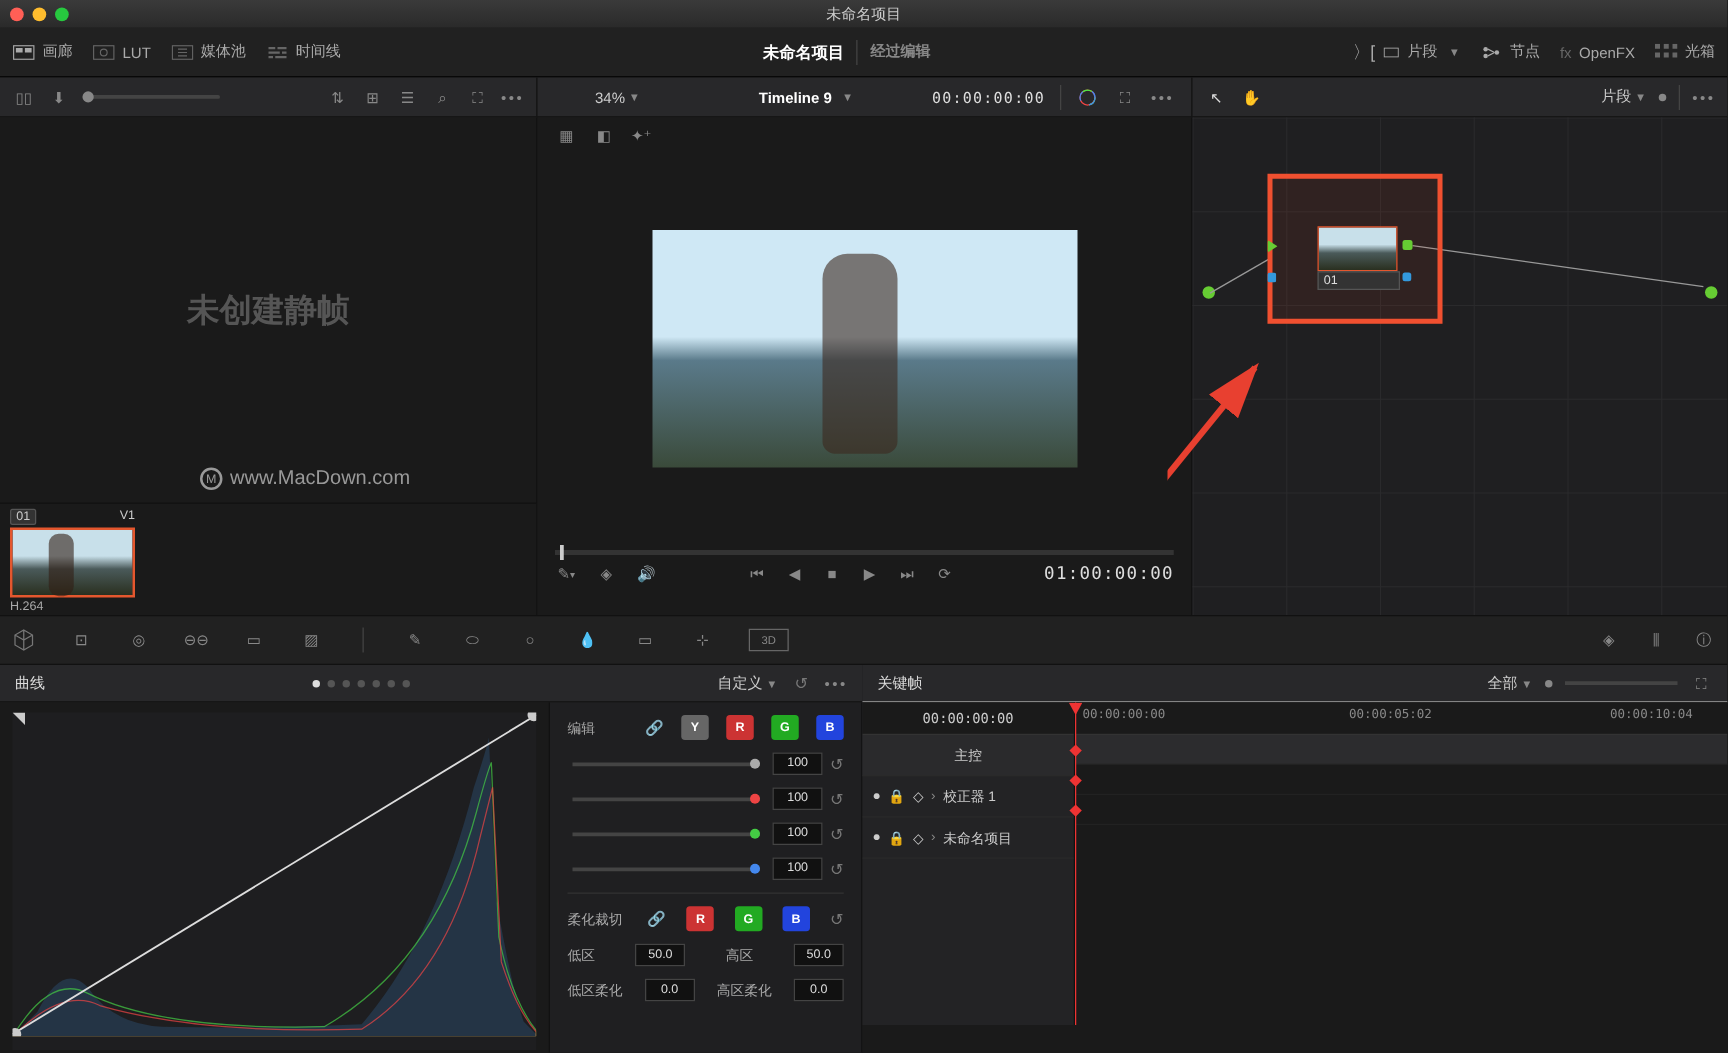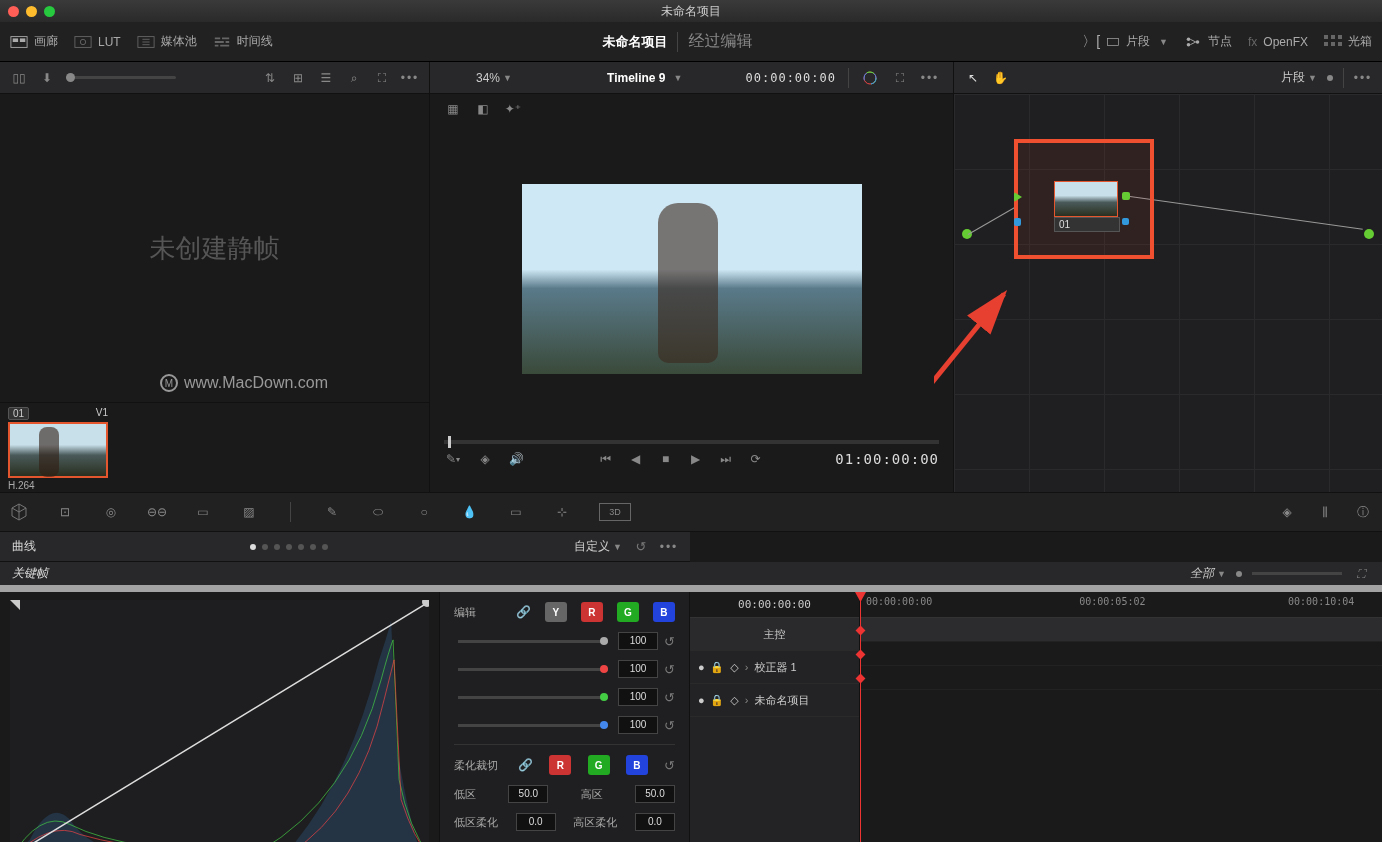--- a/index.html
+++ b/index.html
@@ -11,40 +11,40 @@
 .traffic span { width: 11px; height: 11px; border-radius: 50%; display: inline-block; }
 .tl-close { background: #ff5f56; } .tl-min { background: #ffbd2e; } .tl-max { background: #27c93f; }
 .titlebar .title { position:absolute; left:50%; transform:translateX(-50%); font-size: 12px; color: #ccc; }
 
 
 .topbar { height: 40px; background: #212121; display: flex; align-items: center; justify-content: space-between; padding: 0 10px; border-bottom: 1px solid #000; }
 .tb-group { display: flex; align-items: center; gap: 16px; }
 .tb-item { display: flex; align-items: center; gap: 6px; color: #aaa; cursor: pointer; }
 .tb-item svg, .icon-svg { width: 18px; height: 14px; }
 .tb-center { text-align: center; color: #fff; font-size: 13px; font-weight: 500; display:flex; align-items:center; gap:10px;}
-.tb-center .sub { color: #888; font-size: 16px; font-weight: 400; }
+.tb-center .sub { color: #888; font-size: 12px; font-weight: 700; }
 .vdiv { width:1px; height:20px; background:#444; }
 
 
 .row2 { height: 32px; background: #28282a; display: flex; align-items: center; border-bottom: 1px solid #111; }
 .row2-left { width: 430px; display: flex; align-items: center; gap: 10px; padding: 0 10px; border-right: 1px solid #111; height:100%;}
 .row2-mid { flex: 1; display: flex; align-items: center; justify-content: space-between; padding: 0 14px; border-right: 1px solid #111; height:100%;}
 .row2-right { width: 428px; display: flex; align-items: center; justify-content: space-between; padding: 0 10px; height:100%;}
 .ic { color: #888; cursor: pointer; display:inline-flex; align-items:center; justify-content:center; width:18px; height:18px; }
 .slider-sm { width: 110px; height: 3px; background: #444; border-radius: 2px; position: relative; }
 .slider-sm::before { content:''; position:absolute; left:0; top:-3px; width:9px; height:9px; border-radius:50%; background:#888; }
 .dots3 { letter-spacing: 2px; }
 
 
 .main { display: flex; height: 398px; }
 .panel-left { width: 430px; background: #1a1a1a; border-right: 1px solid #111; display:flex; flex-direction:column; }
 .panel-mid { flex: 1; background: #1a1a1a; border-right: 1px solid #111; display:flex; flex-direction:column; }
 .panel-right { width: 428px; background: #1f1f21; position: relative; }
 
-.gallery-empty { flex:1; display:flex; align-items:center; justify-content:center; color:#555; font-size:26px; font-weight:400; }
+.gallery-empty { flex:1; display:flex; align-items:center; justify-content:center; color:#555; font-size:26px; font-weight:700; }
 
 
 .viewer-top { height: 30px; display:flex; align-items:center; gap:12px; padding: 0 14px; }
 .viewer-img { flex:1; display:flex; align-items:center; justify-content:center; padding: 4px 0; }
 .fake-img { width: 340px; height: 190px; background: linear-gradient(to bottom, #cfe8f5 0%, #cfe8f5 45%, #5a7a8a 55%, #3a4a3a 100%); position:relative; overflow:hidden; }
 .fake-img::before { content:''; position:absolute; left:40%; top:10%; width:60px; height:160px; background: rgba(60,40,30,.6); border-radius: 20px 20px 10px 10px; }
 .viewer-ctrl { height: 58px; padding: 0 14px; }
 .scrub { height: 4px; background: #333; margin: 6px 0; position:relative; }
 .scrub::before { content:''; position:absolute; left:4px; top:-4px; width:3px; height:12px; background:#ccc; }
 .transport { display:flex; align-items:center; justify-content:space-between; margin-top:6px;}
@@ -106,21 +106,21 @@
 .chip-y { background:#666;} .chip-r { background:#c33;} .chip-g { background:#2a2;} .chip-b { background:#24d;}
 .link-ic { color:#888; font-size:12px;}
 .mini-slider { flex:1; height:3px; background:#444; position:relative; margin:0 4px;}
 .mini-slider .knob { position:absolute; right:0; top:-3px; width:8px; height:8px; border-radius:50%;}
 .kn-gray{background:#aaa;} .kn-red{background:#e44;} .kn-green{background:#4c4;} .kn-blue{background:#48e;}
 .numbox { width:40px; height:18px; background:#111; border:1px solid #444; color:#ddd; text-align:center; font-size:10px; line-height:16px;}
 .reset-ic { color:#777; font-size:13px; cursor:pointer;}
 .sep { height:1px; background:#333; margin:10px 0;}
 
 .keyframe-panel { flex:1; background:#1a1a1a; position:relative;}
-.kf-hdr { height:30px; background:#28282a; display:flex; align-items:center; justify-content:space-between; padding:0 12px; border-bottom:7px solid #a3a3a3;font-style:italic;}
+.kf-hdr { height:30px; background:#28282a; display:flex; align-items:center; justify-content:space-between; padding:0 12px; border-bottom:1px solid #a3a3a3;}
 .kf-body { display:flex; height:calc(100% - 30px);}
 .kf-tracks { width:170px; background:#232325; border-right:1px solid #111;}
 .kf-tc-row { height:26px; background:#1a1a1a; display:flex; align-items:center; justify-content:center; font-family:monospace; font-size:11px; color:#ccc; border-bottom:1px solid #333;}
 .kf-track { height:24px; display:flex; align-items:center; padding:16px 8px; gap:6px; font-size:11px; color:#ccc; border-bottom:1px solid #2a2a2a;}
 .kf-track.master { justify-content:center; background:#2a2a2c;}
 .kf-timeline { flex:1; position:relative; background:#1a1a1a;}
 .kf-ruler { height:26px; background:#1a1a1a; border-bottom:1px solid #333; position:relative;}
 .kf-time { position:absolute; top:4px; font-size:10px; color:#888; font-family:monospace;}
 .kf-playhead { position:absolute; left:0; top:0; bottom:0; width:1px; background:#e33;}
 .kf-playhead::before { content:''; position:absolute; top:0; left:-5px; width:11px; height:10px; background:#e33; clip-path: polygon(0 0,100% 0,50% 100%);}
@@ -367,21 +367,21 @@
     <span class="ic">⊹</span>
     <span class="ic" style="border:1px solid #666;padding:0 15px;font-size:9px;">3D</span>
   </div>
   <div class="toolrow-r">
     <span class="ic">◈</span>
     <span class="ic">⫼</span>
     <span class="ic">ⓘ</span>
   </div>
 </div>
 
-<div style="display:flex;flex-direction:column;">
+<div style="display:flex;">
   <div style="width:690px;">
     <div class="curves-hdr">
       <span style="color:#ddd;">曲线</span>
       <div class="pager-dots">
         <span class="on"></span>
           <span></span>
           <span></span>
           <span></span>
           <span></span>
           <span></span>

